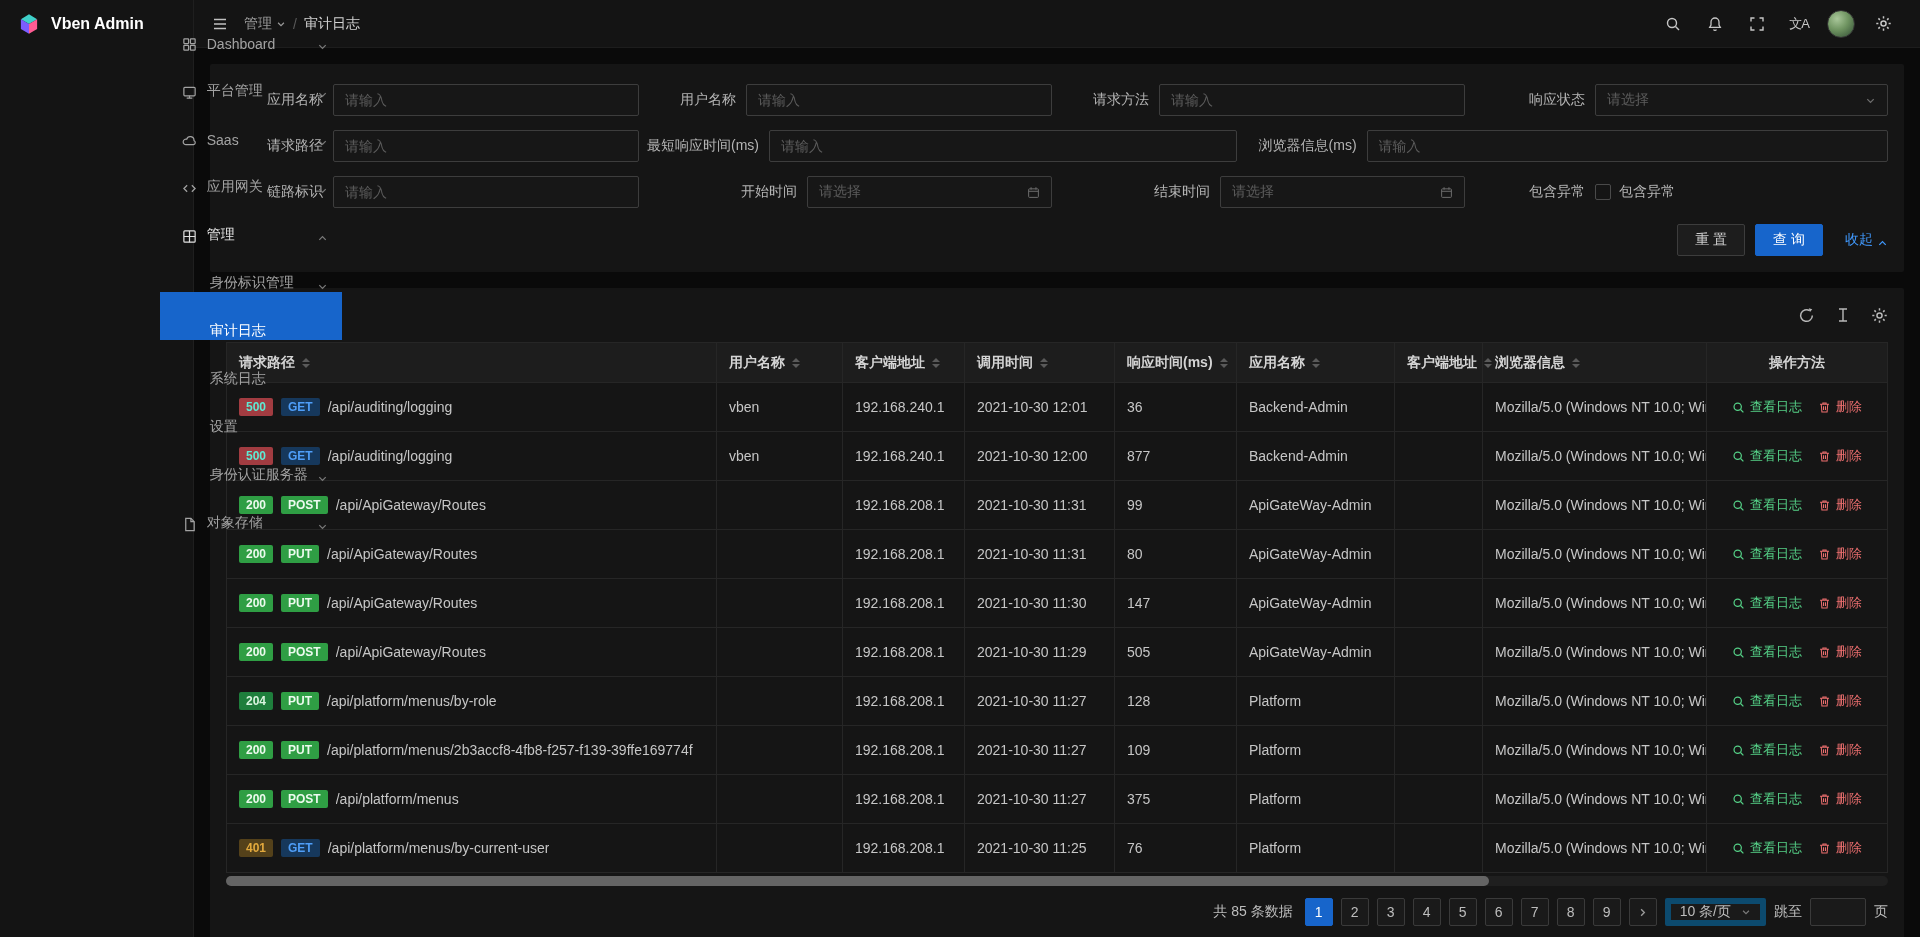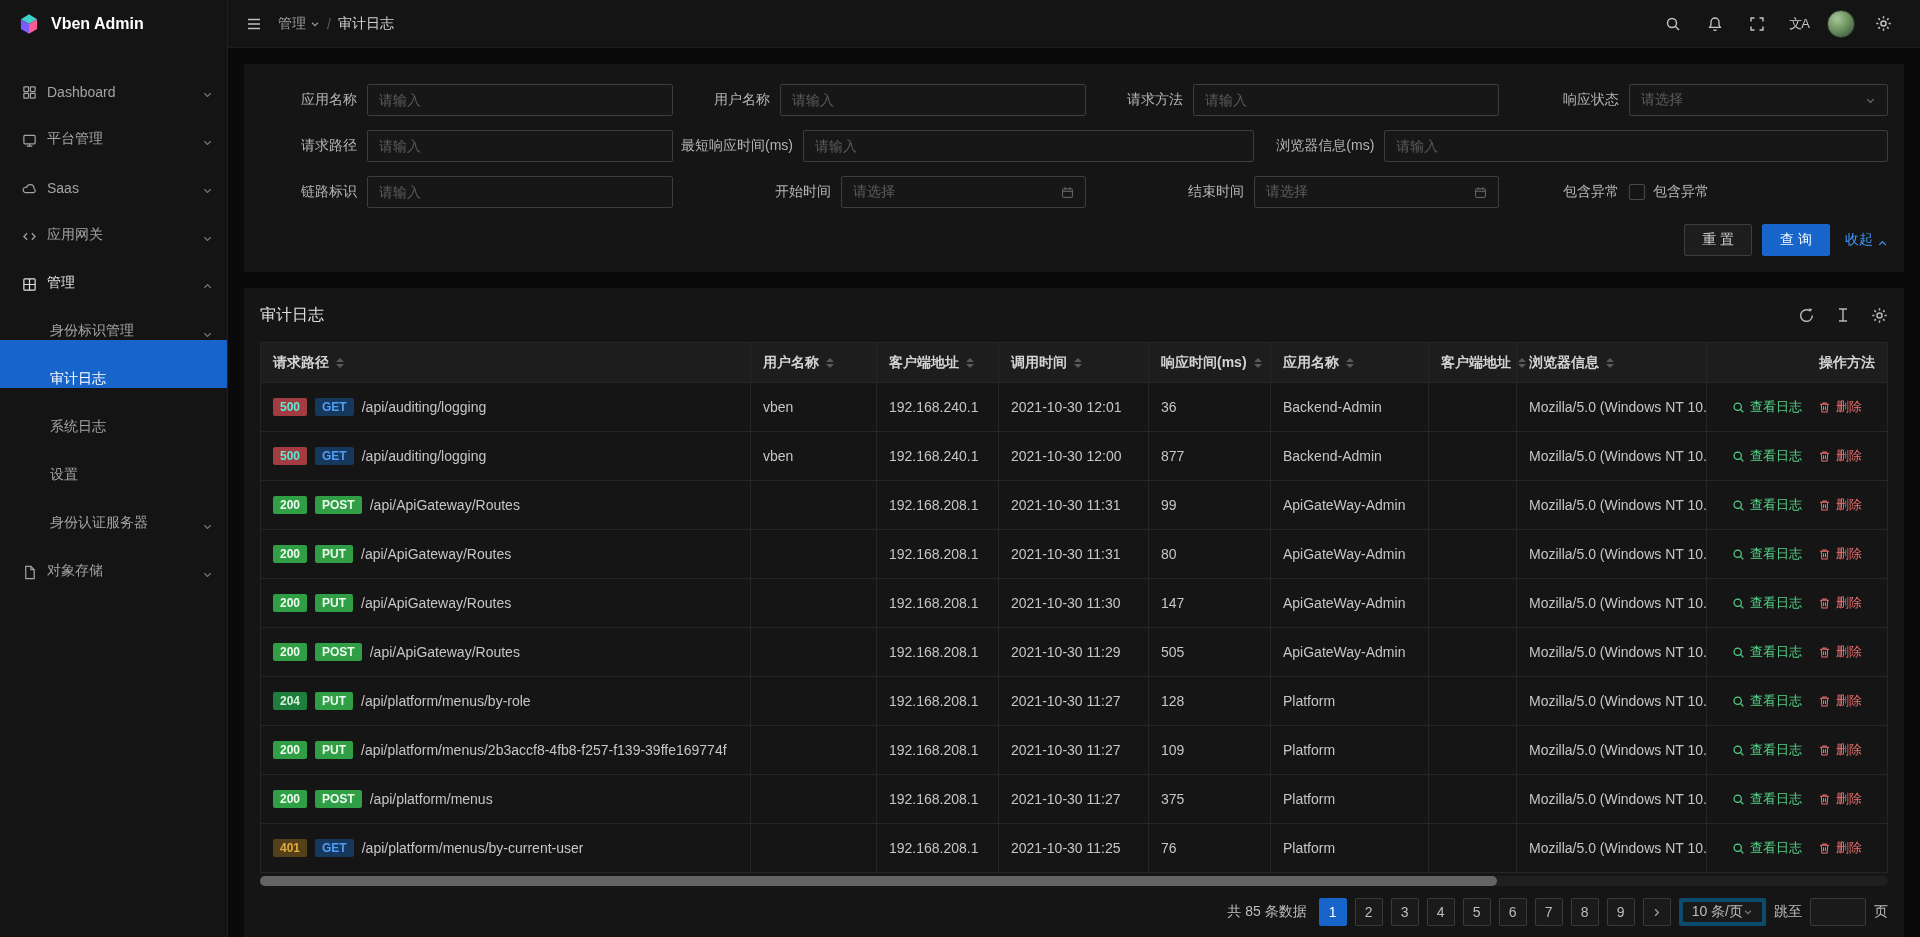--- a/index.html
+++ b/index.html
@@ -14,21 +14,21 @@
     --w-path:490px; --w-user:126px; --w-client:122px; --w-time:150px;
     --w-ms:122px; --w-app:158px; --w-tenant:88px; --w-actions:180px;
   }
   *{box-sizing:border-box;margin:0;padding:0}
   html,body{width:1920px;height:937px;overflow:hidden}
   body{display:flex;background:var(--page-bg);color:var(--text);
        font-family:"Liberation Sans","DejaVu Sans",sans-serif;font-size:14px}
   svg{display:block}
 
   
-  .sidebar{width:228px;flex:none;background:var(--bar-bg);border-right:1px solid #1f1f1f;display:flex;flex-direction:column}
+  .sidebar{width:194px;flex:none;background:var(--bar-bg);border-right:1px solid #1f1f1f;display:flex;flex-direction:row}
   .logo{height:48px;display:flex;align-items:center;gap:9px;padding:0 16px;cursor:pointer}
   .logo-title{color:#fff;font-weight:700;font-size:16px;white-space:nowrap}
   .menu{flex:1;padding-top:4px}
   .menu-item,.sub-item{height:48px;display:flex;align-items:flex-end;position:relative;color:#a3a3a3;cursor:pointer;white-space:nowrap}
   .menu-item{padding:0 34px 0 22px}
   .mi-icon{margin-right:10px;color:#a3a3a3}
   .mi-label{font-size:14px}
   .mi-caret{position:absolute;right:14px;color:#7a7a7a}
   .menu-item.open,.menu-item.open .mi-icon{color:#e0e0e0}
   .sub-item{padding:0 34px 0 50px}
@@ -72,21 +72,21 @@
   .fi-flex .control,.fi-flex2 .control{flex:1;min-width:0}
   .fake-control{justify-content:space-between;cursor:pointer}
   .ph{color:#5c5c5c}
   .ctl-icon{color:#6e6e6e}
   .checkbox{width:16px;height:16px;border:1px solid #4a4a4a;border-radius:2px;background:transparent;margin-right:8px;flex:none;cursor:pointer}
   .cb-wrap{display:flex;align-items:center;color:#b5b5b5;cursor:pointer}
   .actions-row{display:flex;justify-content:flex-end;align-items:center;gap:10px;padding:2px 0 10px}
   .btn{height:32px;padding:0 17px;border-radius:2px;border:1px solid #3d3d3d;background:#1d1d1d;
        color:#cfcfcf;font-size:14px;cursor:pointer;font-family:inherit}
   .btn.primary{background:var(--primary);border-color:var(--primary);color:#fff}
-  .link{color:#4098fc;display:inline-flex;align-items:flex-end;gap:4px;cursor:pointer;margin-left:5px}
+  .link{color:#4098fc;display:inline-flex;align-items:flex-end;gap:4px;cursor:pointer;margin-left:12px}
 
   
   .table-panel{margin-top:16px;padding:0 16px 8px}
   .panel-head{height:54px;display:flex;align-items:center;justify-content:space-between}
   .panel-title{font-size:16px;color:#e0e0e0}
   .toolbar{display:flex;align-items:center;gap:20px;color:#b8b8b8}
   .tool{cursor:pointer}
 
   .grid{border:1px solid var(--cell-border);border-bottom:none}
   .thead{display:flex;background:#1d1d1d}
@@ -95,21 +95,21 @@
   .th:last-child{border-right:none}
   .sorter{display:inline-flex;flex-direction:column;margin-left:7px;gap:2px;cursor:pointer}
   .ar{width:0;height:0;border-left:4px solid transparent;border-right:4px solid transparent}
   .ar.up{border-bottom:4px solid #5a5a5a}
   .ar.dn{border-top:4px solid #5a5a5a}
   .th[data-col="path"]{width:var(--w-path)} .th[data-col="user"]{width:var(--w-user)}
   .th[data-col="client"]{width:var(--w-client)} .th[data-col="time"]{width:var(--w-time)}
   .th[data-col="ms"]{width:var(--w-ms)} .th[data-col="app"]{width:var(--w-app)}
   .th[data-col="tenant"]{width:var(--w-tenant)}
   .th[data-col="browser"]{flex:1;min-width:0}
-  .th[data-col="actions"]{width:var(--w-actions);justify-content:flex-end}
+  .th[data-col="actions"]{width:var(--w-actions);justify-content:center}
 
   .tr{display:flex;border-bottom:1px solid var(--cell-border)}
   .td{height:48px;display:flex;align-items:center;padding:0 12px;border-right:1px solid var(--cell-border);
       white-space:nowrap;overflow:hidden;color:#c6c6c6;flex:none}
   .td:last-child{border-right:none}
   .c-path{width:var(--w-path)} .c-user{width:var(--w-user)} .c-client{width:var(--w-client)}
   .c-time{width:var(--w-time)} .c-ms{width:var(--w-ms)} .c-app{width:var(--w-app)}
   .c-tenant{width:var(--w-tenant)} .c-browser{flex:1;min-width:0}
   .c-actions{width:var(--w-actions);justify-content:center;gap:16px}
 
@@ -127,22 +127,22 @@
 
   .hscroll{height:10px;background:#1f1f1f;border-radius:5px;margin-top:3px;position:relative}
   .hthumb{position:absolute;left:0;top:0;height:10px;width:76%;background:#646464;border-radius:5px;cursor:pointer}
 
   .pagination{display:flex;justify-content:flex-end;align-items:center;gap:8px;padding:12px 0 6px;color:#bdbdbd}
   .pg-total{margin-right:4px}
   .pg{min-width:28px;height:28px;display:flex;align-items:center;justify-content:center;border:1px solid #3a3a3a;
       border-radius:2px;background:#1a1a1a;color:#bdbdbd;cursor:pointer;font-size:14px}
   .pg[data-active="true"]{background:var(--primary);border-color:var(--primary);color:#fff}
   .pg-next{color:#9a9a9a}
-  .pg-select{height:28px;border:4px solid #0c4a6e;border-radius:2px;background:#1a1a1a;display:flex;
-             align-items:center;gap:0;padding:0 9px;cursor:pointer}
+  .pg-select{height:28px;border:6px solid #0c4a6e;border-radius:2px;background:#1a1a1a;display:flex;
+             align-items:center;gap:10px;padding:0 9px;cursor:pointer}
   .jump-input{width:56px;height:28px;background:#1a1a1a;border:1px solid #3a3a3a;border-radius:2px;outline:none;color:#cfcfcf;padding:0 8px}
 </style>
 </head>
 <body>
 
 <aside class="sidebar">
   <div class="logo">
     <svg width="26" height="26" viewBox="0 0 24 24">
       <polygon points="12,3 19.5,7.5 12,12 4.5,7.5" fill="#3fd0c9"></polygon>
       <polygon points="4.5,7.5 12,12 12,21 4.5,16.5" fill="#7c5cff"></polygon>

